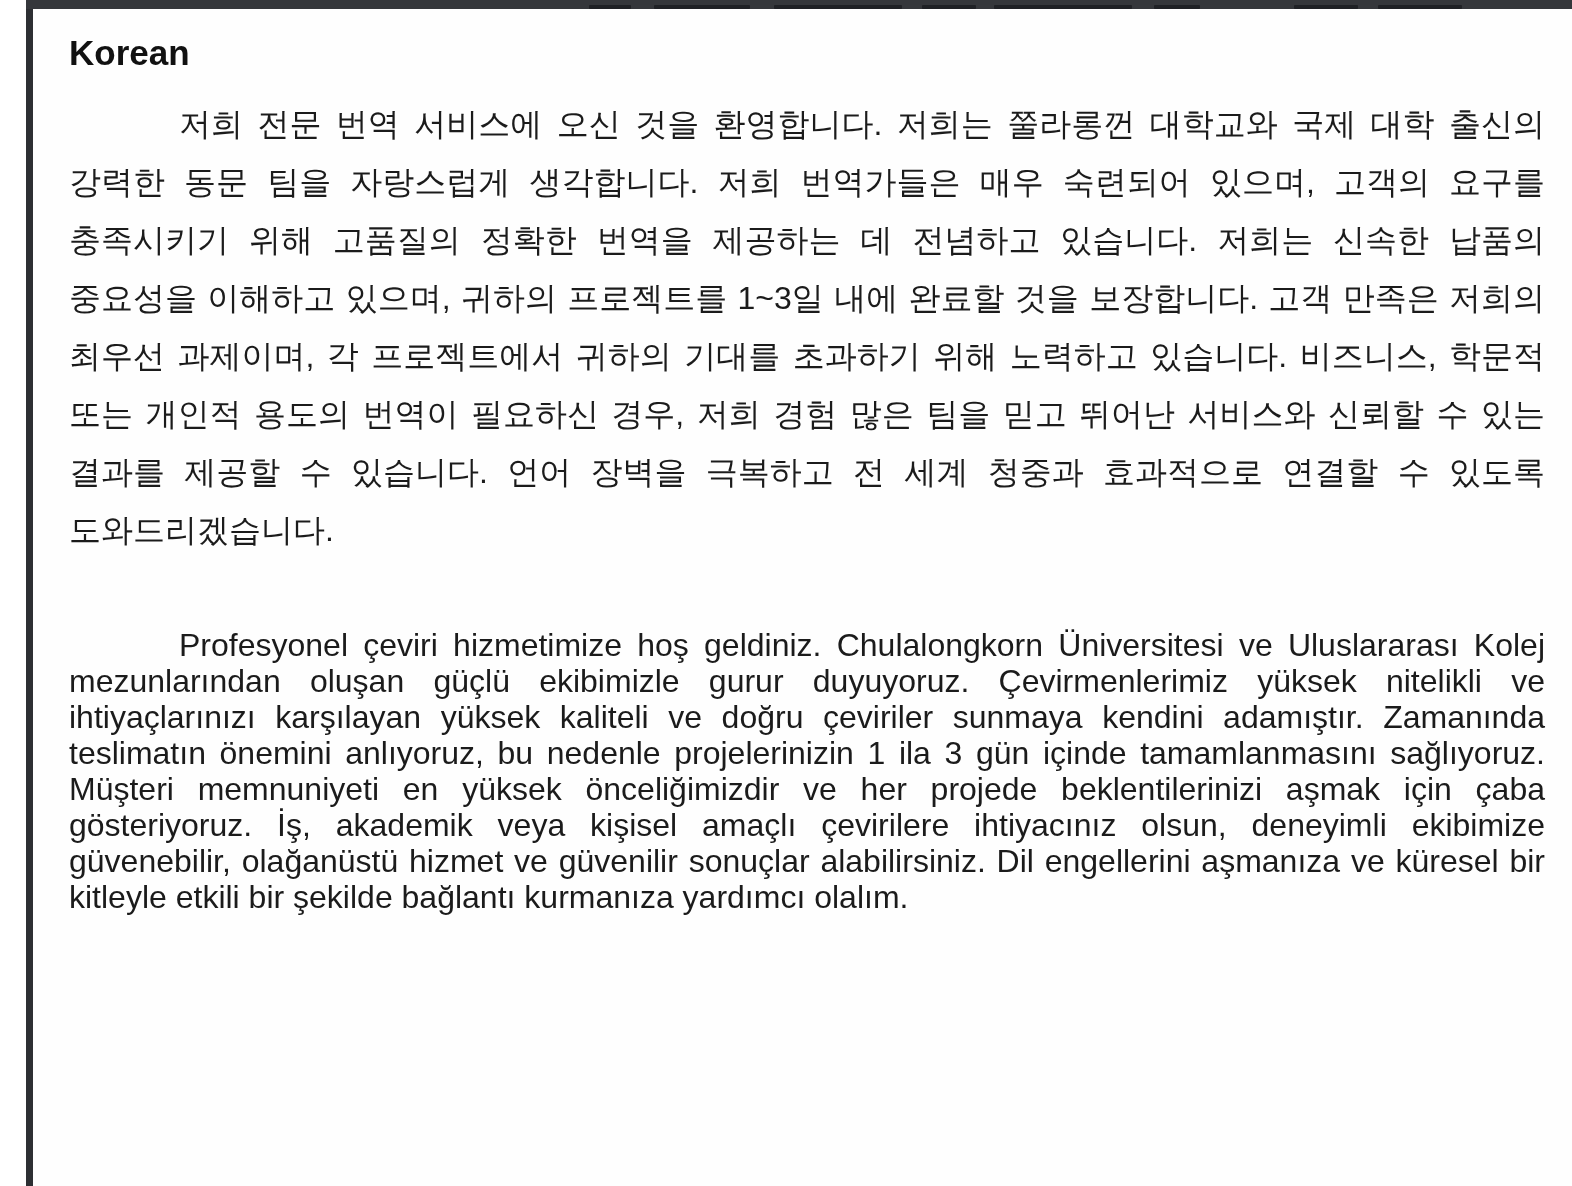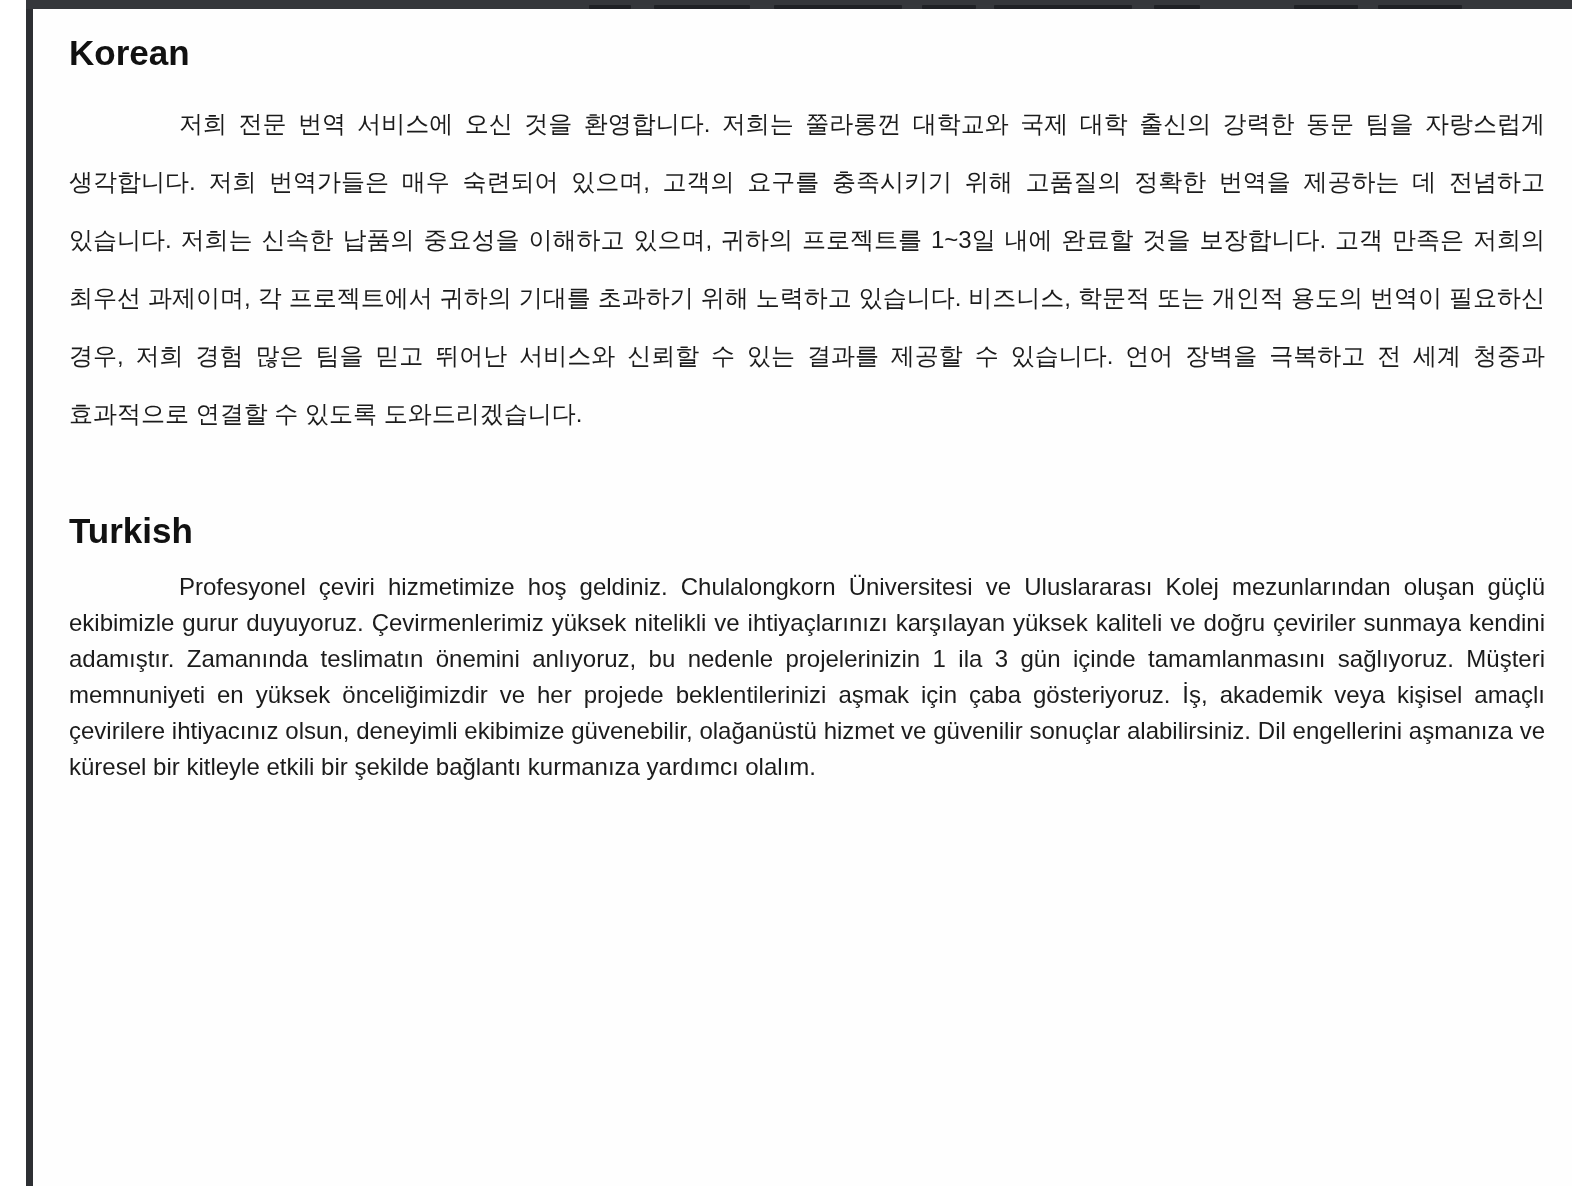--- a/index.html
+++ b/index.html
@@ -66,21 +66,21 @@
   }
   .section-heading {
     margin: 0;
     font-size: 35px;
     line-height: 40px;
     font-weight: 700;
     color: #111111;
   }
   .para {
     margin: 0;
-    font-size: 24px;
+    font-size: 32px;
     color: #1b1b1b;
     text-align: justify;
     text-indent: 110px;
   }
   .para.korean {
     margin-top: 22px;
     line-height: 58px;
     word-break: keep-all;
   }
   .section-turkish { margin-top: 68px; }
@@ -109,18 +109,17 @@
   <div class="right-strip"></div>
 
   <div class="page">
 
     <section class="section-korean">
       <h2 class="section-heading">Korean</h2>
       <p class="para korean" lang="ko">저희 전문 번역 서비스에 오신 것을 환영합니다. 저희는 쭐라롱껀 대학교와 국제 대학 출신의 강력한 동문 팀을 자랑스럽게 생각합니다. 저희 번역가들은 매우 숙련되어 있으며, 고객의 요구를 충족시키기 위해 고품질의 정확한 번역을 제공하는 데 전념하고 있습니다. 저희는 신속한 납품의 중요성을 이해하고 있으며, 귀하의 프로젝트를 1~3일 내에 완료할 것을 보장합니다. 고객 만족은 저희의 최우선 과제이며, 각 프로젝트에서 귀하의 기대를 초과하기 위해 노력하고 있습니다. 비즈니스, 학문적 또는 개인적 용도의 번역이 필요하신 경우, 저희 경험 많은 팀을 믿고 뛰어난 서비스와 신뢰할 수 있는 결과를 제공할 수 있습니다. 언어 장벽을 극복하고 전 세계 청중과 효과적으로 연결할 수 있도록 도와드리겠습니다.</p>
     </section>
 
     <section class="section-turkish">
-      <h2 class="section-heading">Turkish</h2>
       <p class="para turkish" lang="tr">Profesyonel çeviri hizmetimize hoş geldiniz. Chulalongkorn Üniversitesi ve Uluslararası Kolej mezunlarından oluşan güçlü ekibimizle gurur duyuyoruz. Çevirmenlerimiz yüksek nitelikli ve ihtiyaçlarınızı karşılayan yüksek kaliteli ve doğru çeviriler sunmaya kendini adamıştır. Zamanında teslimatın önemini anlıyoruz, bu nedenle projelerinizin 1 ila 3 gün içinde tamamlanmasını sağlıyoruz. Müşteri memnuniyeti en yüksek önceliğimizdir ve her projede beklentilerinizi aşmak için çaba gösteriyoruz. İş, akademik veya kişisel amaçlı çevirilere ihtiyacınız olsun, deneyimli ekibimize güvenebilir, olağanüstü hizmet ve güvenilir sonuçlar alabilirsiniz. Dil engellerini aşmanıza ve küresel bir kitleyle etkili bir şekilde bağlantı kurmanıza yardımcı olalım.</p>
     </section>
 
   </div>
 </div>
 
 </body></html>

